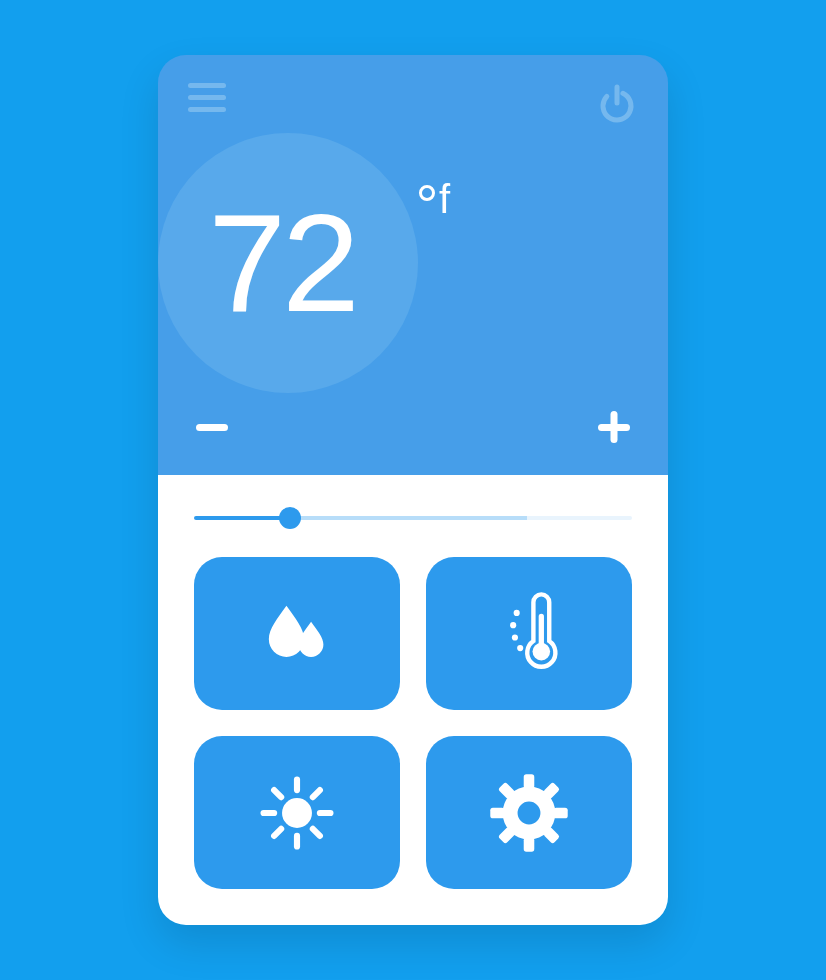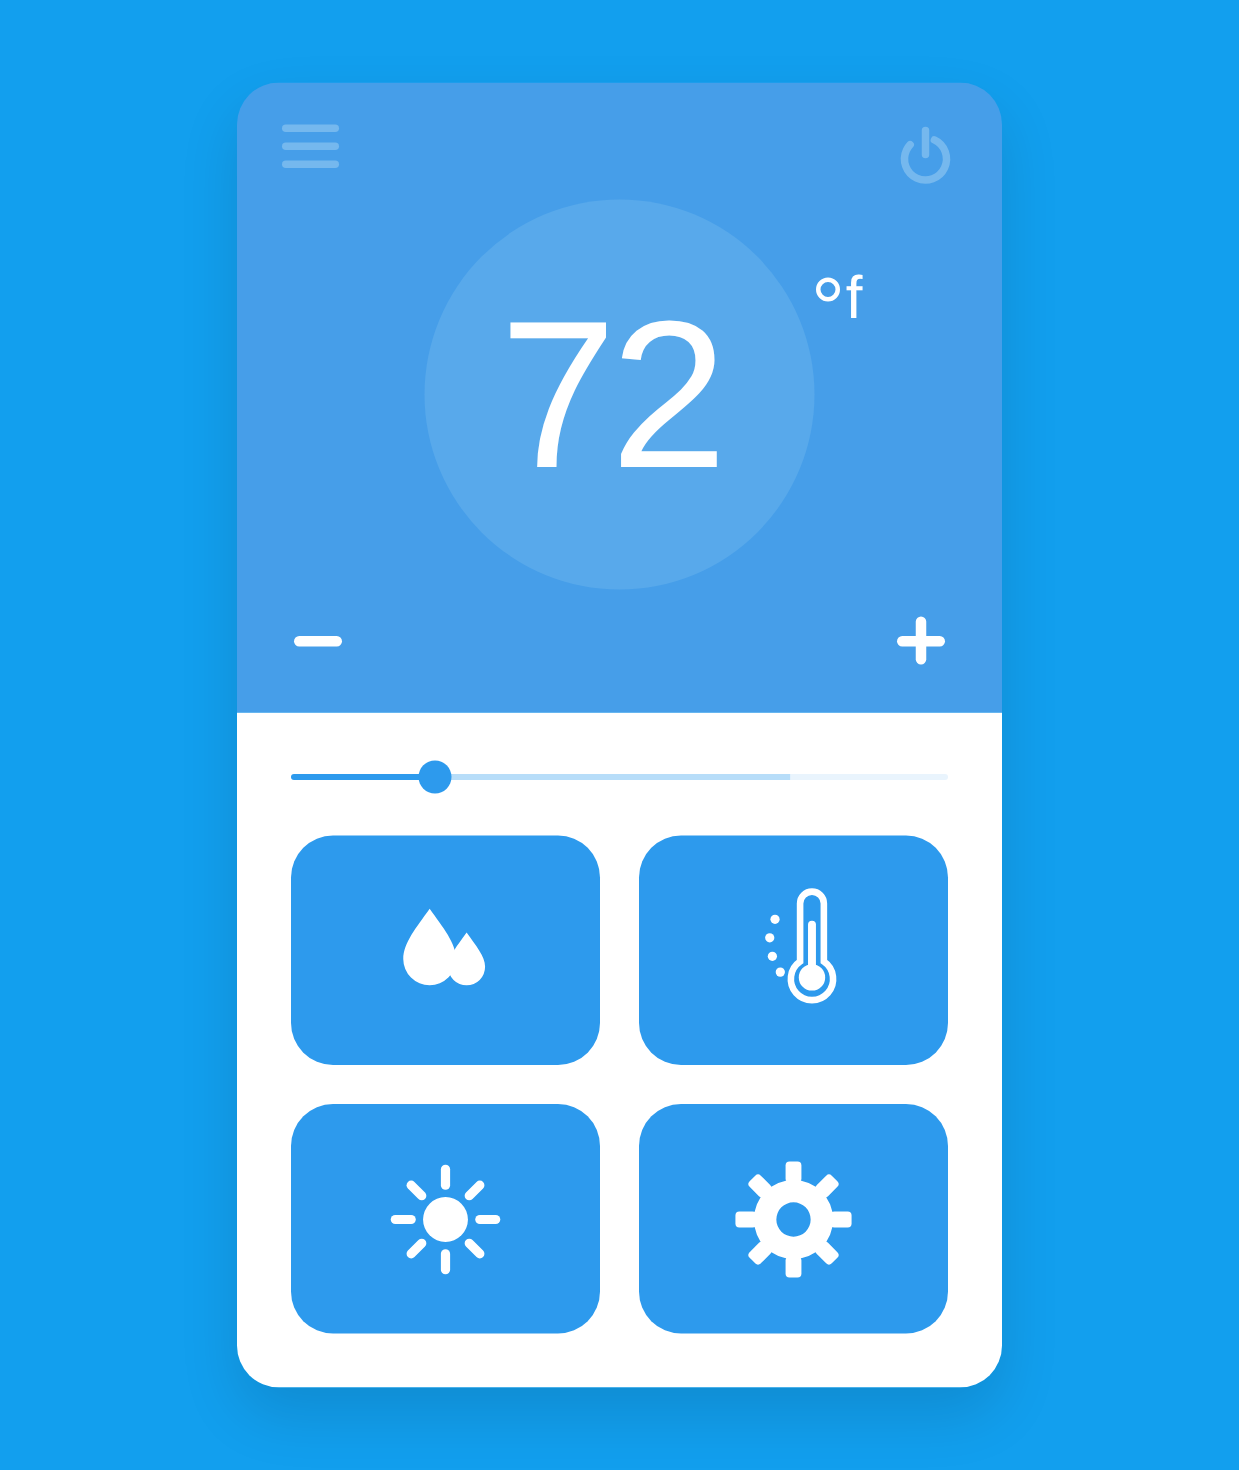--- a/index.html
+++ b/index.html
@@ -51,21 +51,21 @@
   .power {
     width: 42px;
     height: 42px;
     cursor: pointer;
     color: #75b8ee;
   }
   .temp-display {
     flex: 1;
     display: flex;
     align-items: center;
-    justify-content: center;
+    justify-content: flex-start;
     position: relative;
   }
   .temp-circle {
     width: 260px;
     height: 260px;
     border-radius: 50%;
     background: #58a9eb;
     display: flex;
     align-items: center;
     justify-content: center;

